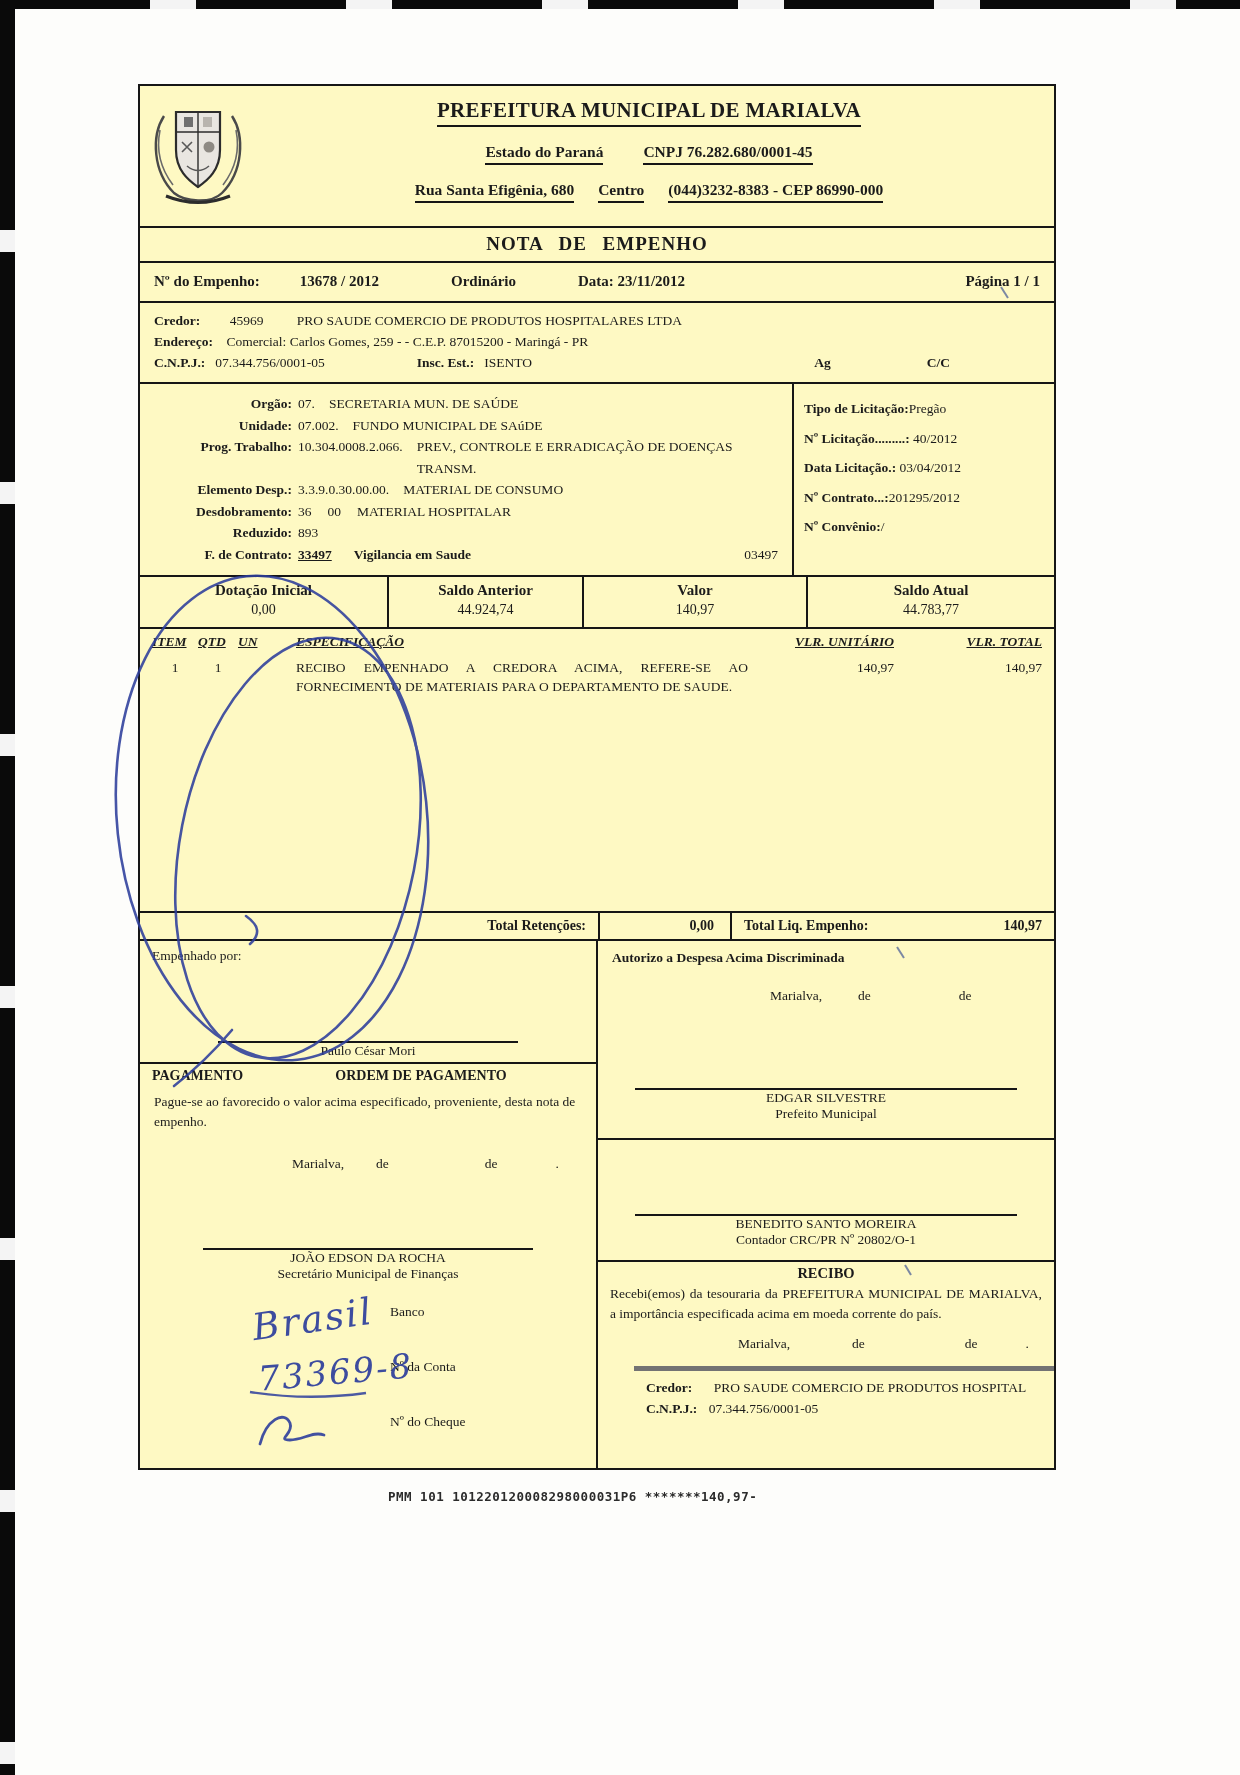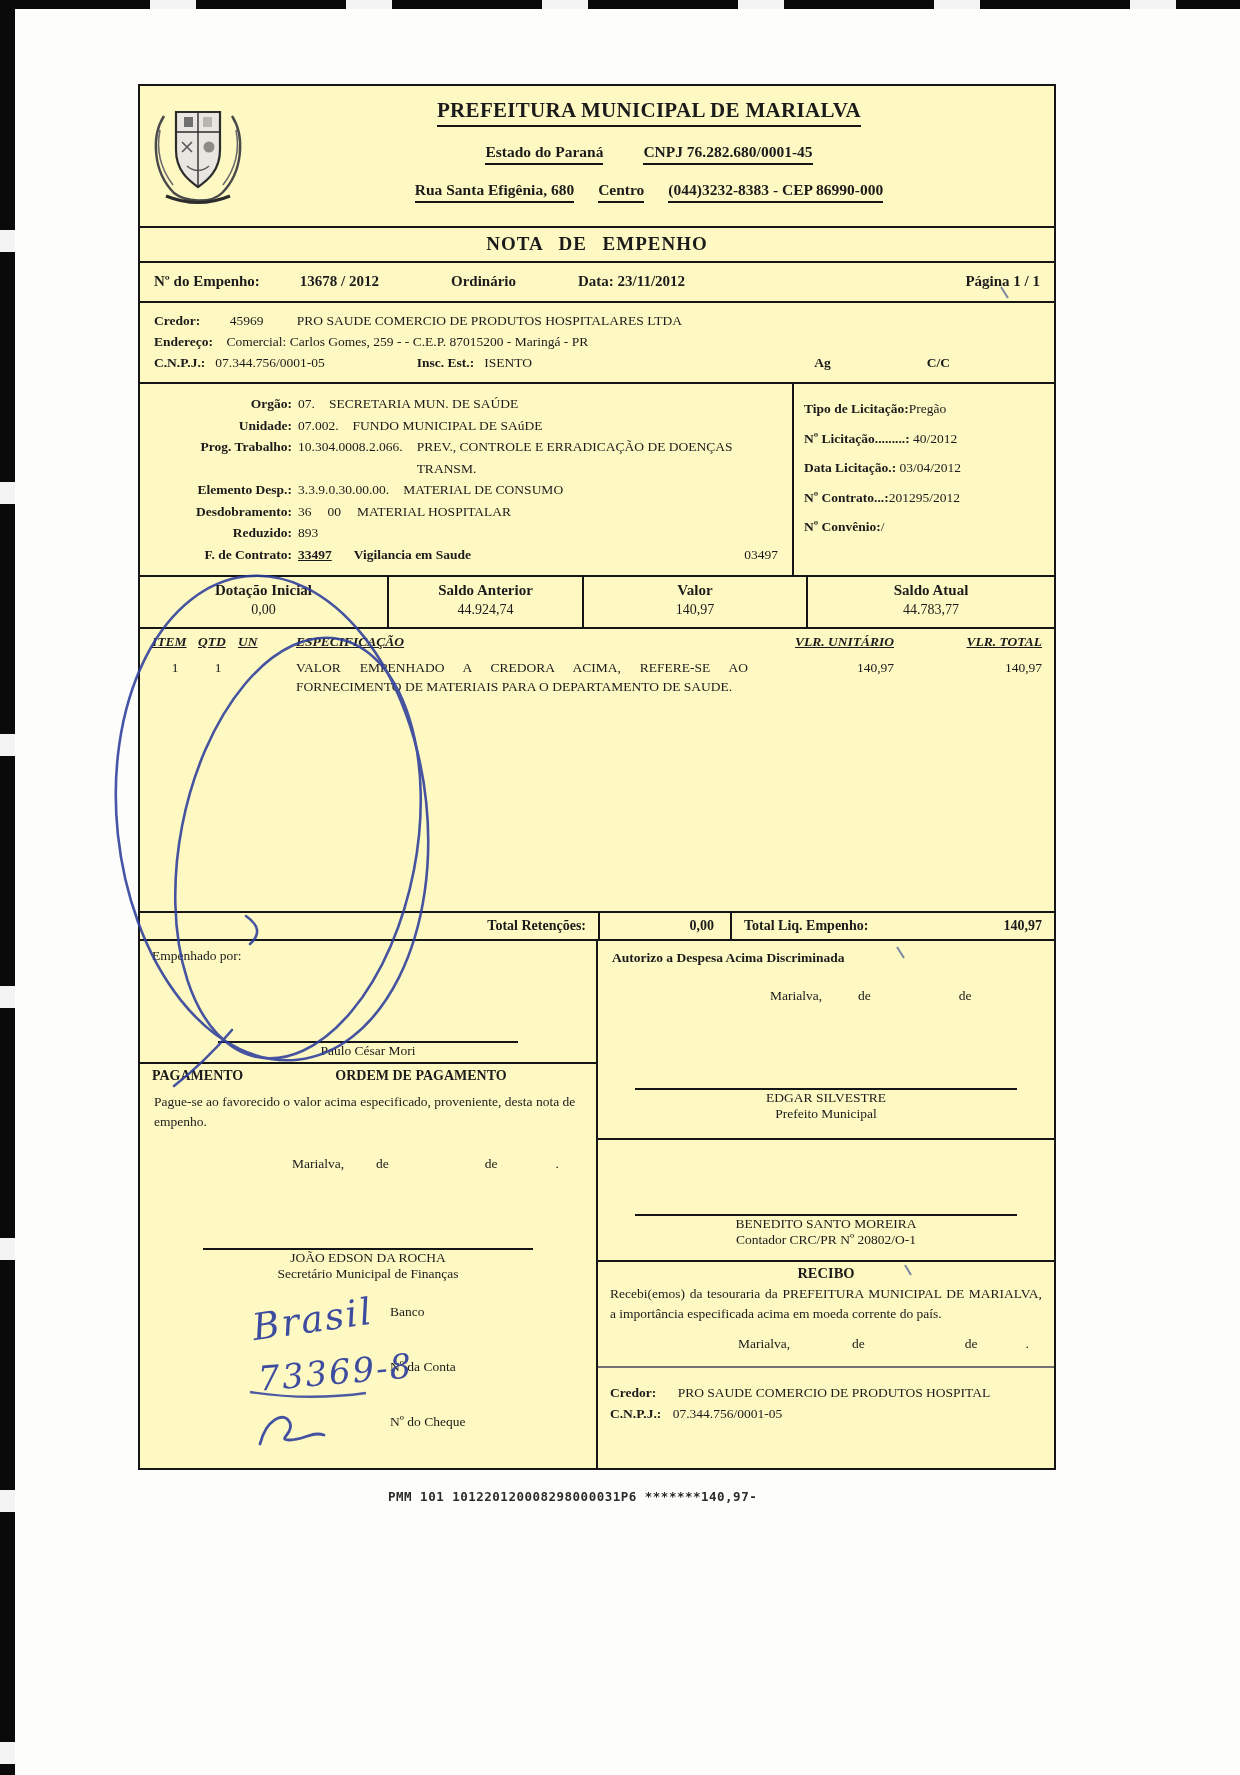--- a/index.html
+++ b/index.html
@@ -116,21 +116,21 @@
   .sig-prefeito .sig-line,.sig-contador .sig-line{width:382px;}
   .hr{border-top:2px solid #161616;margin-top:16px;}
   .sig-contador{margin-top:74px;}
   .recibo{border-top:2px solid #161616;margin-top:12px;}
   .recibo-title{text-align:center;font-weight:bold;font-size:14.5px;padding:3px 0 2px;}
   .recibo-text{padding:0 12px;text-align:justify;line-height:20px;}
   .recibo-date{display:flex;margin-top:12px;padding-left:140px;}
   .recibo-date .d1{margin-left:62px;}
   .recibo-date .d2{margin-left:100px;}
   .recibo-date .pt{margin-left:48px;}
-  .credor-box{border-top:2px solid #737373;margin-top:14px;padding:14px 12px;line-height:21px;}
+  .credor-box{border-top:5px solid #737373;margin-top:14px;padding:6px 12px;line-height:21px;margin-left:36px;}
   .credor-box .nm{margin-left:18px;}
   .credor-box .vv{margin-left:8px;}
 
   .footer-code{position:absolute;left:388px;top:1489px;font-family:"DejaVu Sans Mono",monospace;
     font-size:12.5px;font-weight:bold;letter-spacing:.5px;color:#2b2b2b;}
 
   
   .ink{position:absolute;left:0;top:0;pointer-events:none;}
   .hand{position:absolute;color:#2d3e9c;font-family:"DejaVu Serif",serif;font-style:italic;
     opacity:.92;letter-spacing:2px;white-space:nowrap;}
@@ -278,21 +278,21 @@
       <span class="cq">QTD</span>
       <span class="cu">UN</span>
       <span class="ce">ESPECIFICAÇÃO</span>
       <span class="cv">VLR. UNITÁRIO</span>
       <span class="ct">VLR. TOTAL</span>
     </div>
     <div class="item-row">
       <span class="ci">1</span>
       <span class="cq">1</span>
       <span class="cu"></span>
-      <span class="ce">VALOR EMPENHADO A CREDORA ACIMA, REFERE-SE AO FORNECIMENTO DE MATERIAIS PARA O DEPARTAMENTO DE SAUDE.</span>
+      <span class="ce">RECIBO EMPENHADO A CREDORA ACIMA, REFERE-SE AO FORNECIMENTO DE MATERIAIS PARA O DEPARTAMENTO DE SAUDE.</span>
       <span class="cv">140,97</span>
       <span class="ct">140,97</span>
     </div>
   </div>
 
   <div class="totais">
     <div class="t-c1">Total Retenções:</div>
     <div class="t-c2">0,00</div>
     <div class="t-c3">
       <span>Total Liq. Empenho:</span>

